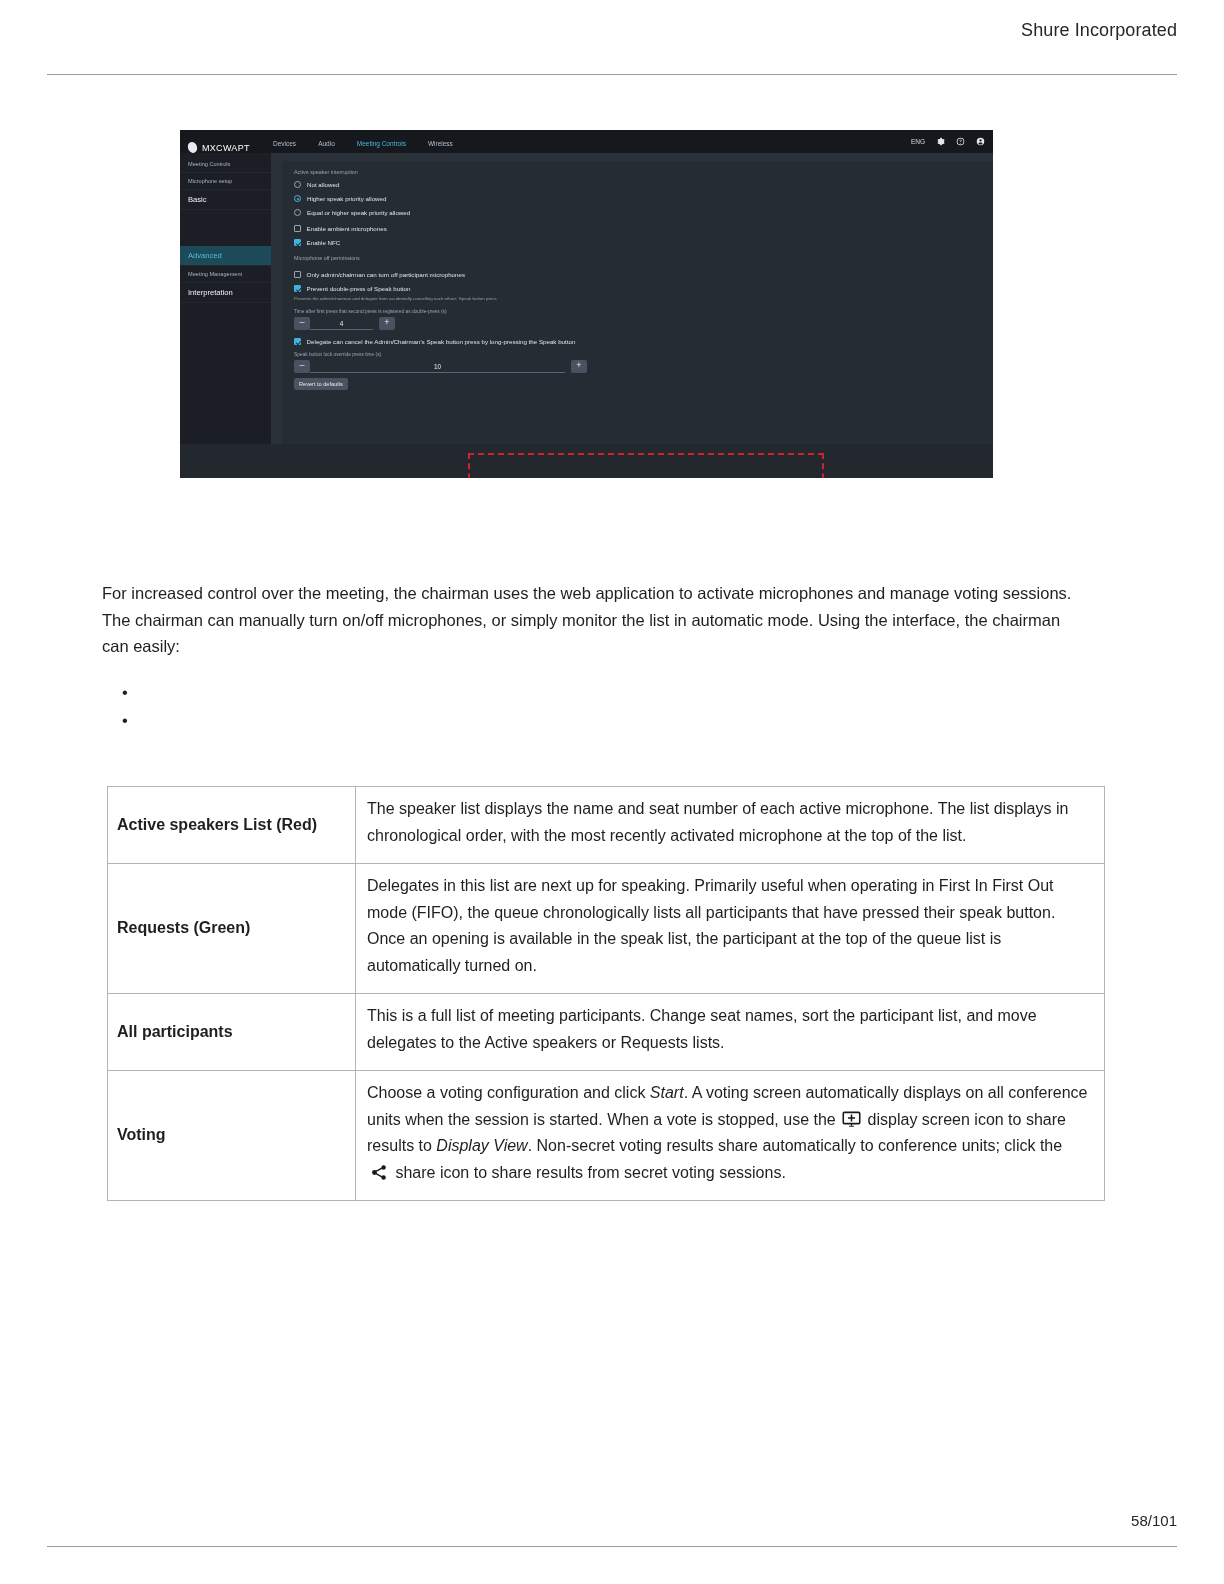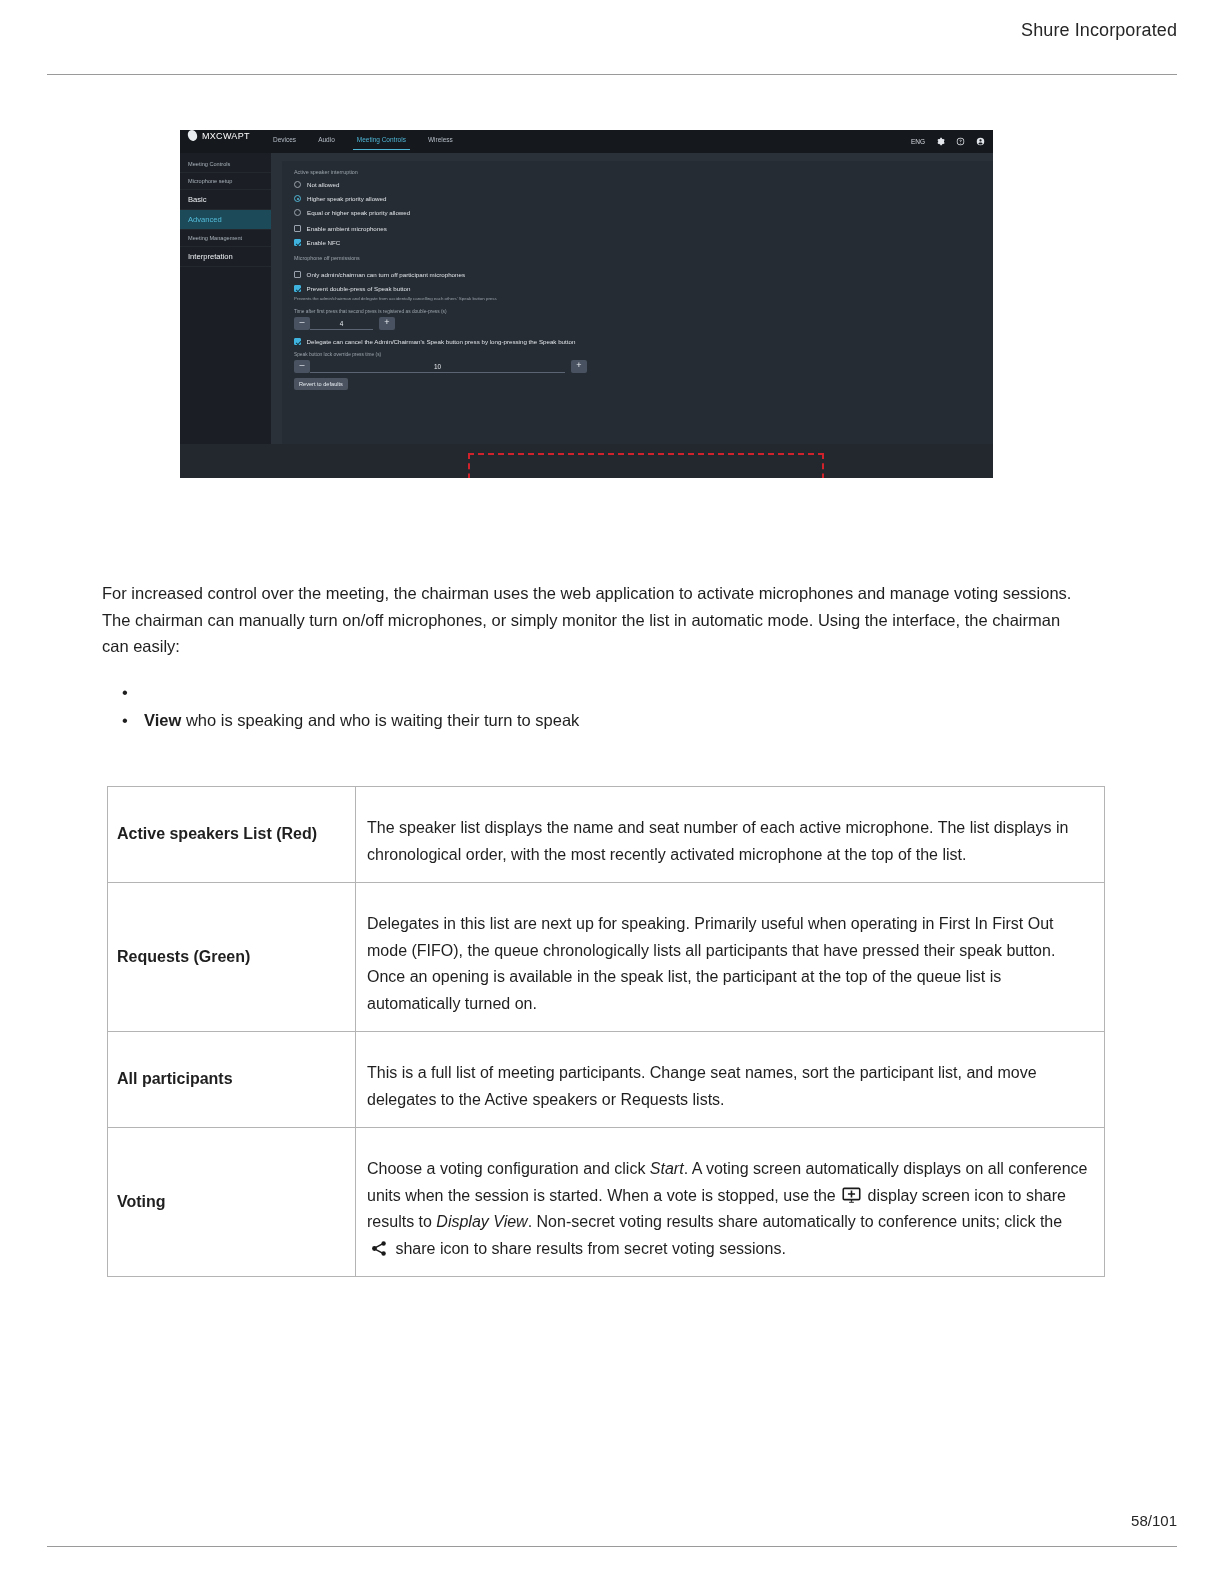--- a/index.html
+++ b/index.html
@@ -38,21 +38,21 @@
   .shot {
     position: absolute; left: 180px; top: 130px;
     width: 813px; height: 348px;
     background: #23282f;
     overflow: hidden;
     font-size: 6px;
     color: #d9dde2;
   }
   .shot-topbar {
     position: relative; height: 23px; background: #15181d;
-    display: flex; align-items: flex-start;
+    display: flex; align-items: flex-end;
   }
   .brand { display: flex; align-items: center; gap: 5px; width: 93px; padding-left: 8px; }
   .brand-logo { width: 9px; height: 11px; position: relative; }
   .brand-logo::before {
     content: ""; position: absolute; inset: 0;
     background: #e9ecef;
     border-radius: 40% 55% 45% 50% / 45% 50% 45% 55%;
     transform: rotate(-12deg);
   }
   .brand-name { font-size: 9px; color: #ffffff; letter-spacing: .3px; }
@@ -73,21 +73,21 @@
 
   .shot-body { display: flex; height: 291px; justify-content: flex-end; }
 
   
   .shot-nav { width: 91px; background: #1b1f25; flex: 0 0 91px; padding-top: 3px; }
   .nav-item {
     padding: 5px 8px; font-size: 5.6px; color: #aab2bb;
     border-bottom: 1px solid #23282f; white-space: nowrap;
   }
   .nav-item.bold { font-size: 7.6px; color: #f0f3f6; }
-  .nav-item.active { background: #1d4a59; color: #52bcd9; }
+  .nav-item.active { background: #1d4a59; color: #52bcd9; margin-top: 36px; }
 
   
   .shot-main { flex: 1; background: #2b3138; padding: 0; position: relative; }
   .panel {
     position: absolute; left: 11px; top: 8px; right: 0; bottom: 0;
     background: #262c33;
     padding: 8px 12px 0 12px;
   }
   .sect-label { font-size: 5.4px; color: #9aa3ad; margin-bottom: 6px; }
   .opt-row { display: flex; align-items: center; gap: 6px; margin-bottom: 7px; }
@@ -164,21 +164,21 @@
   }
   .tbl td {
     border: 1px solid #b4b4b4;
     vertical-align: middle;
     font-size: 16px; line-height: 26.5px; color: #1f1f1f;
   }
   .tbl td.k {
     width: 248px; padding: 14px 10px 14px 9px;
     font-weight: bold; font-size: 16px;
   }
-  .tbl td.v { padding: 28px 14px 14px 11px; }
+  .tbl td.v { padding: 9px 14px 14px 11px; }
   .tbl em { font-style: italic; }
 
   .ico-inline {
     display: inline-block; vertical-align: -2px;
     width: 19px; height: 16px; position: relative; margin: 0 2px;
   }
   .ico-inline svg { width: 19px; height: 16px; display: block; }
   .ico-share { display:inline-block; vertical-align:-3px; width:18px; height:17px; margin:0 3px; }
   .ico-share svg { width:18px; height:17px; display:block; }
 </style>
@@ -305,21 +305,20 @@
   </div>
 
   <p class="body-p" id="para-intro">For increased control over the meeting, the chairman uses the web application to activate microphones and manage voting sessions. The chairman can manually turn on/off microphones, or simply monitor the list in automatic mode. Using the interface, the chairman can easily:</p>
 
   <div class="bullets">
     <div class="bullet">
       <span class="dot">•</span>
     </div>
     <div class="bullet">
       <span class="dot">•</span>
-      <span><b>View</b><span> who is speaking and who is waiting their turn to speak</span></span>
     </div>
   </div>
 
 
   <table class="tbl">
     <tbody>
       <tr>
         <td class="k">Active speakers List (Red)</td>
         <td class="v">The speaker list displays the name and seat number of each active microphone. The list displays in chronological order, with the most recently activated microphone at the top of the list.</td>
       </tr>

